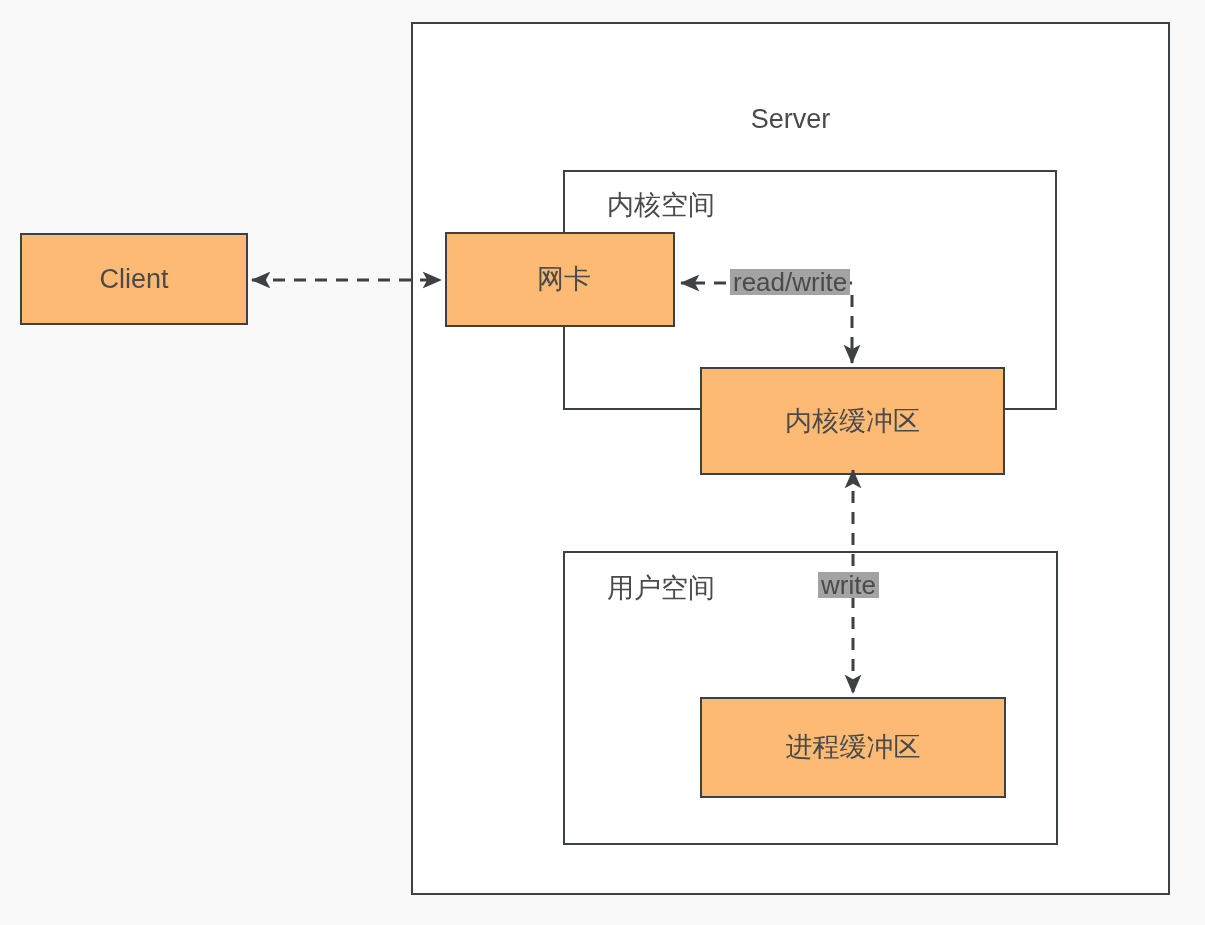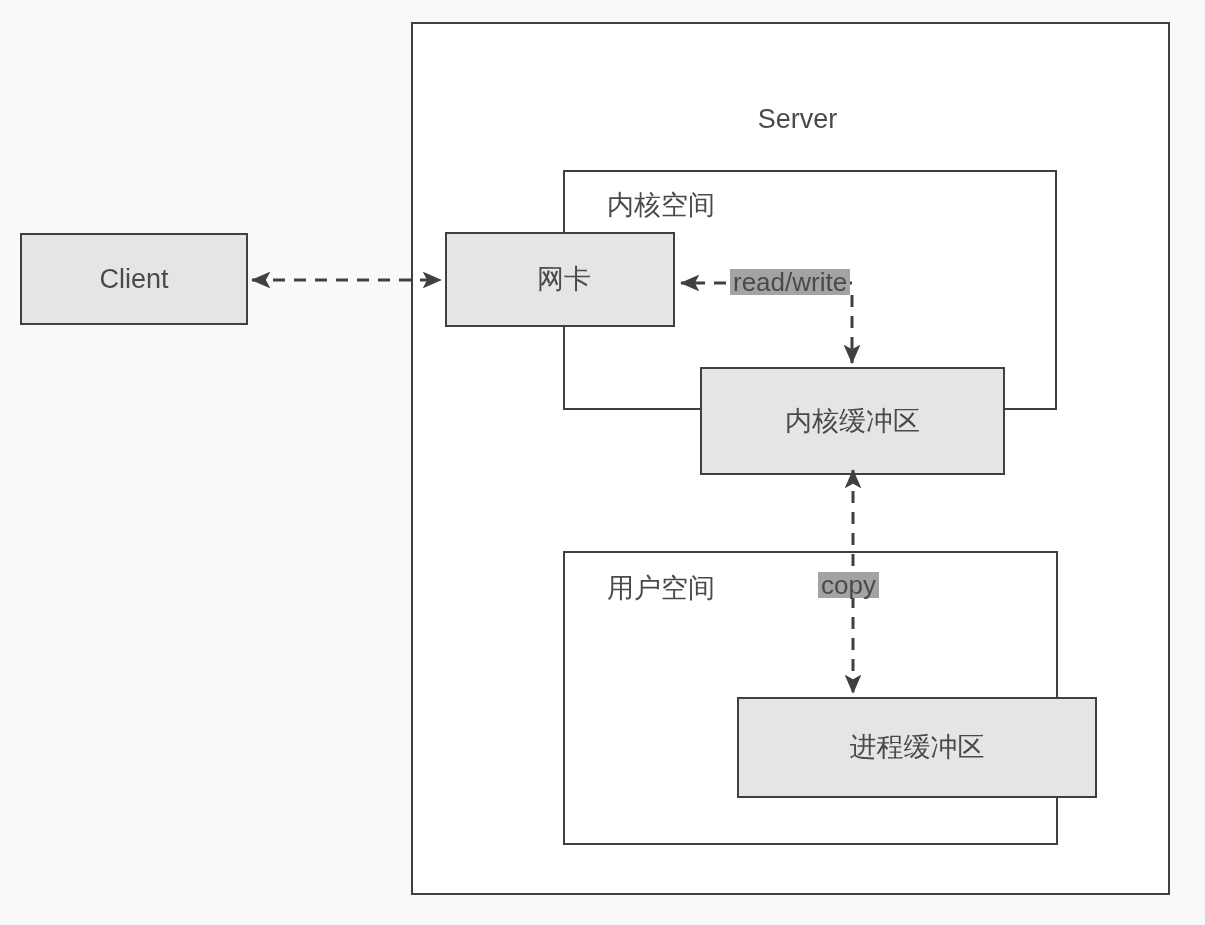--- a/index.html
+++ b/index.html
@@ -22,21 +22,21 @@
   .svg-layer {
     position: absolute;
     left: 0;
     top: 0;
     width: 1205px;
     height: 925px;
   }
   .node {
     position: absolute;
     box-sizing: border-box;
-    background: #e5e5e5;
+    background: #fdba74;
     border: 2px solid #3d4144;
     display: flex;
     align-items: center;
     justify-content: center;
   }
   .node-label {
     color: #4a4a4a;
     font-size: 27px;
     line-height: 1;
     white-space: nowrap;
@@ -50,21 +50,21 @@
   .group-title {
     position: absolute;
     color: #4a4a4a;
     font-size: 27px;
     line-height: 1;
     white-space: nowrap;
   }
   .group-title.center {
     width: 100%;
     text-align: center;
-    left: 7px;
+    left: 0;
   }
   .edge-label {
     position: absolute;
     color: #4a4a4a;
     font-size: 26px;
     line-height: 1;
     white-space: nowrap;
     background: #a3a3a3;
     padding: 0 3px;
   }
@@ -116,25 +116,25 @@
   </svg>
 
   <div class="node z-buf" style="left:20px; top:233px; width:228px; height:92px;">
     <span class="node-label">Client</span>
   </div>
 
   <div class="node z-buf" style="left:700px; top:367px; width:305px; height:108px;">
     <span class="node-label">内核缓冲区</span>
   </div>
 
-  <div class="node z-buf" style="left:737px; top:697px; width:360px; height:101px;">
+  <div class="node z-buf" style="left:700px; top:697px; width:306px; height:101px;">
     <span class="node-label">进程缓冲区</span>
   </div>
 
   <div class="node z-nic" style="left:445px; top:232px; width:230px; height:95px;">
     <span class="node-label">网卡</span>
   </div>
 
   <span class="edge-label z-lbl" style="left:730px; top:269px;">read/write</span>
 
-  <span class="edge-label z-lbl" style="left:818px; top:572px;">copy</span>
+  <span class="edge-label z-lbl" style="left:818px; top:572px;">write</span>
 
 </div>
 
 </body></html>

